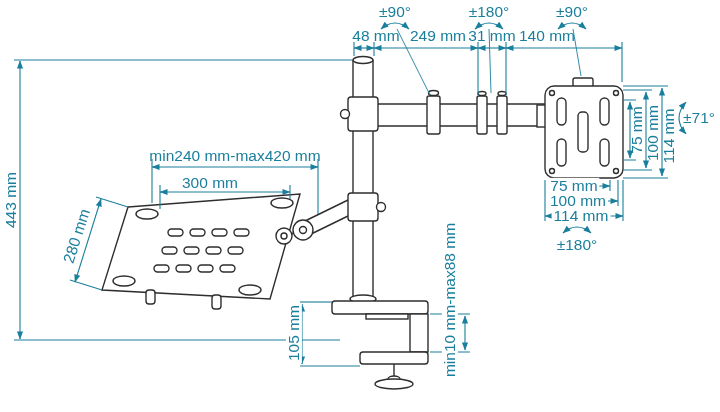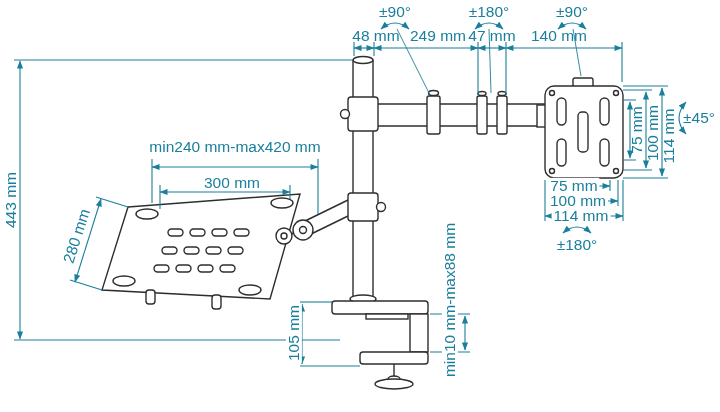--- a/index.html
+++ b/index.html
@@ -166,37 +166,37 @@
       <line x1="573" y1="29" x2="581" y2="76" stroke-width="0.9"></line>
     </g>
   </svg>
 
   <span class="lbl" style="left:395px;top:12px">±90°</span>
   <span class="lbl" style="left:489px;top:12px">±180°</span>
   <span class="lbl" style="left:572px;top:12px">±90°</span>
 
   <span class="lbl" style="left:376px;top:36px">48 mm</span>
   <span class="lbl" style="left:438px;top:36px">249 mm</span>
-  <span class="lbl" style="left:492px;top:36px">47 mm</span>
-  <span class="lbl" style="left:559px;top:36px">140 mm</span>
-
-  <span class="lbl" style="left:699px;top:118px">±45°</span>
+  <span class="lbl" style="left:492px;top:36px">31 mm</span>
+  <span class="lbl" style="left:547px;top:36px">140 mm</span>
+
+  <span class="lbl" style="left:699px;top:118px">±71°</span>
 
   <span class="lbl v" style="left:637px;top:130px">75 mm</span>
   <span class="lbl v" style="left:653px;top:133px">100 mm</span>
   <span class="lbl v" style="left:669px;top:136px">114 mm</span>
 
   <span class="lbl bg" style="left:574px;top:186px">75 mm</span>
   <span class="lbl bg" style="left:578px;top:201px">100 mm</span>
   <span class="lbl bg" style="left:581px;top:216px">114 mm</span>
 
   <span class="lbl" style="left:577px;top:245px">±180°</span>
 
   <span class="lbl v" style="left:11px;top:200px">443 mm</span>
 
-  <span class="lbl" style="left:235px;top:147px">min240 mm-max420 mm</span>
-  <span class="lbl" style="left:232px;top:183px">300 mm</span>
+  <span class="lbl" style="left:235px;top:156px">min240 mm-max420 mm</span>
+  <span class="lbl" style="left:210px;top:183px">300 mm</span>
   <span class="lbl d" style="left:77px;top:236px">280 mm</span>
 
   <span class="lbl v bg" style="left:450px;top:300px">min10 mm-max88 mm</span>
   <span class="lbl v bg" style="left:294px;top:333px">105 mm</span>
 
 </div>
 
 </body></html>

